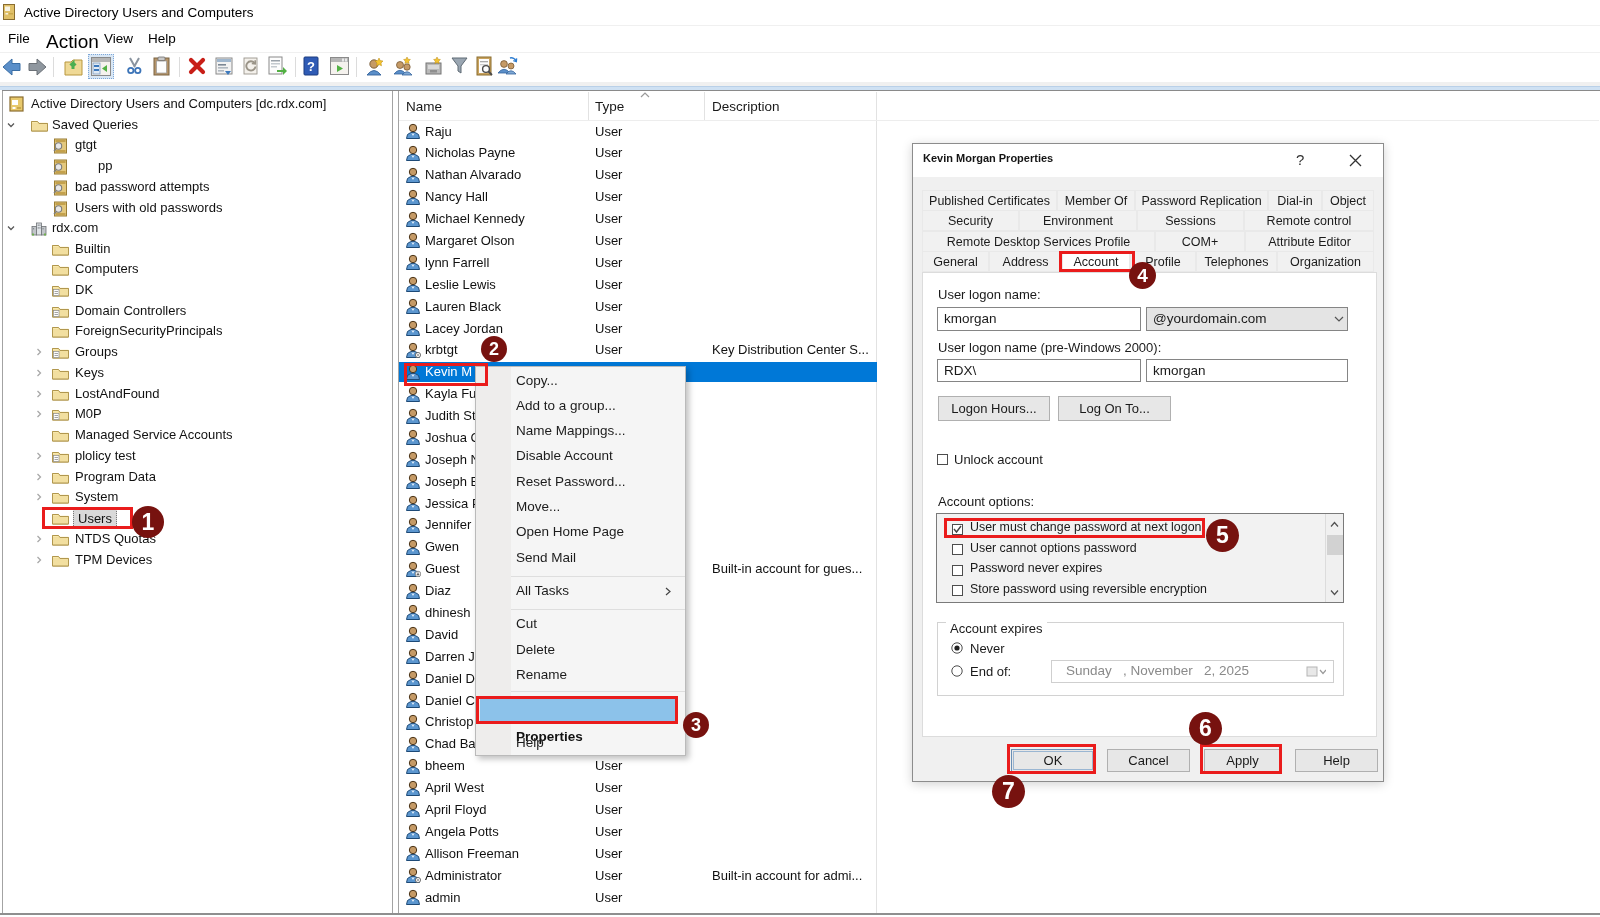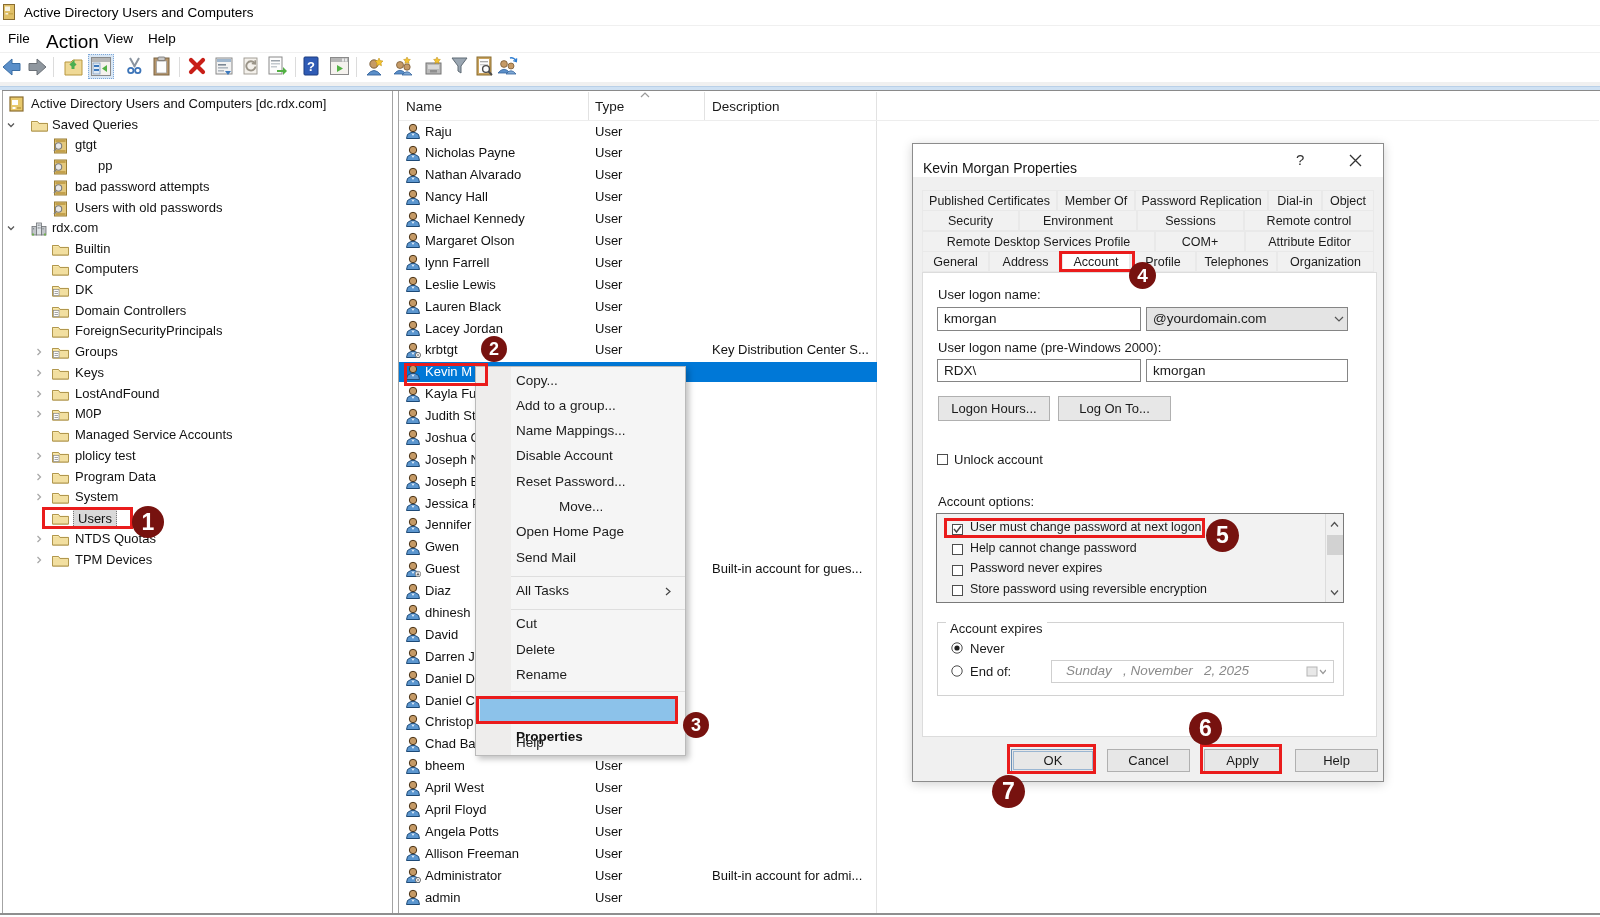--- a/index.html
+++ b/index.html
@@ -616,39 +616,39 @@
   </svg>
 <div class="lrow" style="left:425px;top:886.5px;">admin</div>
 <div class="lrow" style="left:595px;top:886.5px;">User</div>
 <div class="abs" style="left:475px;top:366px;width:211px;height:390px;background:#f5f5f5;border:1px solid #bababa;box-shadow:3px 3px 6px rgba(0,0,0,0.25);z-index:20;"></div>
 <div class="abs" style="left:476px;top:367px;width:35px;height:388px;background:#eeedec;z-index:21;"></div>
 <div class="abs" style="left:516px;top:373px;font-size:13.5px;color:#1c1c1c;z-index:23;white-space:nowrap;">Copy...</div>
 <div class="abs" style="left:516px;top:398px;font-size:13.5px;color:#1c1c1c;z-index:23;white-space:nowrap;">Add to a group...</div>
 <div class="abs" style="left:516px;top:423px;font-size:13.5px;color:#1c1c1c;z-index:23;white-space:nowrap;">Name Mappings...</div>
 <div class="abs" style="left:516px;top:448px;font-size:13.5px;color:#1c1c1c;z-index:23;white-space:nowrap;">Disable Account</div>
 <div class="abs" style="left:516px;top:474px;font-size:13.5px;color:#1c1c1c;z-index:23;white-space:nowrap;">Reset Password...</div>
-<div class="abs" style="left:516px;top:499px;font-size:13.5px;color:#1c1c1c;z-index:23;white-space:nowrap;margin-left:43px;">Move...</div>
+<div class="abs" style="left:516px;top:499px;font-size:13.5px;color:#1c1c1c;z-index:23;white-space:nowrap;">Move...</div>
 <div class="abs" style="left:516px;top:524px;font-size:13.5px;color:#1c1c1c;z-index:23;white-space:nowrap;">Open Home Page</div>
 <div class="abs" style="left:516px;top:550px;font-size:13.5px;color:#1c1c1c;z-index:23;white-space:nowrap;">Send Mail</div>
 <div class="abs" style="left:516px;top:583px;font-size:13.5px;color:#1c1c1c;z-index:23;white-space:nowrap;">All Tasks</div>
 <div class="abs" style="left:516px;top:616px;font-size:13.5px;color:#1c1c1c;z-index:23;white-space:nowrap;">Cut</div>
 <div class="abs" style="left:516px;top:642px;font-size:13.5px;color:#1c1c1c;z-index:23;white-space:nowrap;">Delete</div>
 <div class="abs" style="left:516px;top:667px;font-size:13.5px;color:#1c1c1c;z-index:23;white-space:nowrap;">Rename</div>
 <div class="abs" style="left:480px;top:698px;width:197px;height:25px;background:#8cc2ea;z-index:22;"></div>
 <div class="abs" style="left:516px;top:701px;font-size:13.5px;font-weight:bold;color:#111;z-index:23;margin-top:28px;">Properties</div>
 <div class="abs" style="left:516px;top:735px;font-size:13.5px;color:#1c1c1c;z-index:23;white-space:nowrap;">Help</div>
 <svg class="abs" style="left:664px;top:586px;z-index:23;" width="8" height="11" viewBox="0 0 8 11">
     <path d="M2 2 L6 5.5 L2 9" fill="none" stroke="#444" stroke-width="1.2"></path>
   </svg>
 <div class="abs" style="left:511px;top:576px;width:174px;height:1px;background:#dedede;z-index:22;"></div>
 <div class="abs" style="left:511px;top:609px;width:174px;height:1px;background:#dedede;z-index:22;"></div>
 <div class="abs" style="left:511px;top:691px;width:174px;height:1px;background:#dedede;z-index:22;"></div>
 <div class="abs" style="left:912px;top:143px;width:472px;height:639px;background:#f0f0f0;border:1px solid #8c8c8c;box-shadow:0 2px 10px rgba(0,0,0,0.18);z-index:30;"></div>
 <div class="abs" style="left:913px;top:144px;width:470px;height:33px;background:#fff;z-index:31;"></div>
-<div class="abs" style="left:923px;top:160px;font-size:14px;color:#141414;z-index:32;">Kevin Morgan Properties</div>
+<div class="abs" style="left:923px;top:152px;font-size:11px;color:#141414;z-index:32;font-weight:bold;">Kevin Morgan Properties</div>
 <div class="abs" style="left:1296px;top:151px;font-size:15px;color:#333;z-index:32;">?</div>
 <svg class="abs" style="left:1349px;top:154px;z-index:32;" width="13" height="13" viewBox="0 0 13 13">
     <path d="M1 1 L12 12 M12 1 L1 12" stroke="#333" stroke-width="1.3"></path>
   </svg>
 <div class="tab" style="left:922px;top:189.5px;width:135px;height:21px;line-height:20px;background:#f1f1f1;z-index:32;">Published Certificates</div>
 <div class="tab" style="left:1057px;top:189.5px;width:78px;height:21px;line-height:20px;background:#f1f1f1;z-index:32;">Member Of</div>
 <div class="tab" style="left:1135px;top:189.5px;width:133px;height:21px;line-height:20px;background:#f1f1f1;z-index:32;">Password Replication</div>
 <div class="tab" style="left:1268px;top:189.5px;width:54px;height:21px;line-height:20px;background:#f1f1f1;z-index:32;">Dial-in</div>
 <div class="tab" style="left:1322px;top:189.5px;width:52px;height:21px;line-height:20px;background:#f1f1f1;z-index:32;">Object</div>
 <div class="tab" style="left:922px;top:210px;width:97px;height:21px;line-height:20px;background:#f1f1f1;z-index:32;">Security</div>
@@ -681,21 +681,21 @@
 <div class="lbl" style="left:938px;top:494px;z-index:33;">Account options:</div>
 <div class="abs" style="left:936px;top:513px;width:408px;height:90px;background:#f2f2f2;border:1px solid #7a7a7a;z-index:33;"></div>
 <svg class="abs" style="left:952px;top:524.0px;z-index:34;" width="11" height="11" viewBox="0 0 11 11">
     <rect x="0.5" y="0.5" width="10" height="10" fill="#fff" stroke="#4d4d4d"></rect>
     <path d="M2 5 L4.5 8 L9 2" fill="none" stroke="#444" stroke-width="1.4"></path>
   </svg>
 <div class="abs" style="left:970px;top:520px;font-size:12.4px;color:#1a1a1a;z-index:34;white-space:nowrap;">User must change password at next logon</div>
 <svg class="abs" style="left:952px;top:544.3px;z-index:34;" width="11" height="11" viewBox="0 0 11 11">
     <rect x="0.5" y="0.5" width="10" height="10" fill="#fff" stroke="#4d4d4d"></rect>
   </svg>
-<div class="abs" style="left:970px;top:541px;font-size:12.4px;color:#1a1a1a;z-index:34;white-space:nowrap;">Help cannot change password</div>
+<div class="abs" style="left:970px;top:541px;font-size:12.4px;color:#1a1a1a;z-index:34;white-space:nowrap;">User cannot options password</div>
 <svg class="abs" style="left:952px;top:564.5px;z-index:34;" width="11" height="11" viewBox="0 0 11 11">
     <rect x="0.5" y="0.5" width="10" height="10" fill="#fff" stroke="#4d4d4d"></rect>
   </svg>
 <div class="abs" style="left:970px;top:561px;font-size:12.4px;color:#1a1a1a;z-index:34;white-space:nowrap;">Password never expires</div>
 <svg class="abs" style="left:952px;top:585.4px;z-index:34;" width="11" height="11" viewBox="0 0 11 11">
     <rect x="0.5" y="0.5" width="10" height="10" fill="#fff" stroke="#4d4d4d"></rect>
   </svg>
 <div class="abs" style="left:970px;top:582px;font-size:12.4px;color:#1a1a1a;z-index:34;white-space:nowrap;">Store password using reversible encryption</div>
 <div class="abs" style="left:1325px;top:514px;width:18px;height:88px;background:#f0f0f0;border-left:1px solid #dcdcdc;z-index:34;"></div>
 <svg class="abs" style="left:1330px;top:521px;z-index:35;" width="9" height="7" viewBox="0 0 9 7">
@@ -710,21 +710,21 @@
 <svg class="abs" style="left:951px;top:642px;z-index:34;" width="12" height="12" viewBox="0 0 12 12">
     <circle cx="6" cy="6" r="5.2" fill="#fff" stroke="#4d4d4d"></circle>
     <circle cx="6" cy="6" r="2.6" fill="#222"></circle>
   </svg>
 <div class="abs" style="left:970px;top:641px;font-size:13px;z-index:34;">Never</div>
 <svg class="abs" style="left:951px;top:665px;z-index:34;" width="12" height="12" viewBox="0 0 12 12">
     <circle cx="6" cy="6" r="5.2" fill="#fff" stroke="#4d4d4d"></circle>
   </svg>
 <div class="abs" style="left:970px;top:664px;font-size:13px;z-index:34;">End of:</div>
 <div class="abs" style="left:1051px;top:660px;width:283px;height:23px;border:1px solid #cfcfcf;background:#fff;z-index:34;"></div>
-<div class="abs" style="left:1066px;top:663px;font-size:13.5px;color:#8a8a8a;z-index:35;white-space:nowrap;font-style:italic;">Sunday&nbsp;&nbsp;&nbsp;, November&nbsp;&nbsp;&nbsp;2, 2025</div>
+<div class="abs" style="left:1066px;top:663px;font-size:13.5px;color:#8a8a8a;z-index:35;white-space:nowrap;">Sunday&nbsp;&nbsp;&nbsp;, November&nbsp;&nbsp;&nbsp;2, 2025</div>
 <svg class="abs" style="left:1306px;top:666px;z-index:35;" width="20" height="11" viewBox="0 0 20 11">
     <rect x="1" y="1" width="10" height="9" fill="#e8e8e8" stroke="#b5b5b5"></rect>
     <path d="M14 4 L17 7.5 L20 4" fill="none" stroke="#9a9a9a" stroke-width="1.2"></path>
   </svg>
 <div class="btn" style="left:1011px;top:749px;width:84px;height:23px;line-height:21px;border:1px solid #6a8fb5;outline:1px solid #9ab6d2;outline-offset:-3px;z-index:33;">OK</div>
 <div class="btn" style="left:1107px;top:749px;width:83px;height:23px;line-height:21px;z-index:33;">Cancel</div>
 <div class="btn" style="left:1204px;top:749px;width:77px;height:23px;line-height:21px;z-index:33;">Apply</div>
 <div class="btn" style="left:1295px;top:749px;width:83px;height:23px;line-height:21px;z-index:33;">Help</div>
 <div class="rrect" style="left:42px;top:507px;width:91px;height:22px;"></div>
 <div class="rrect" style="left:404px;top:363px;width:84px;height:23px;"></div>

